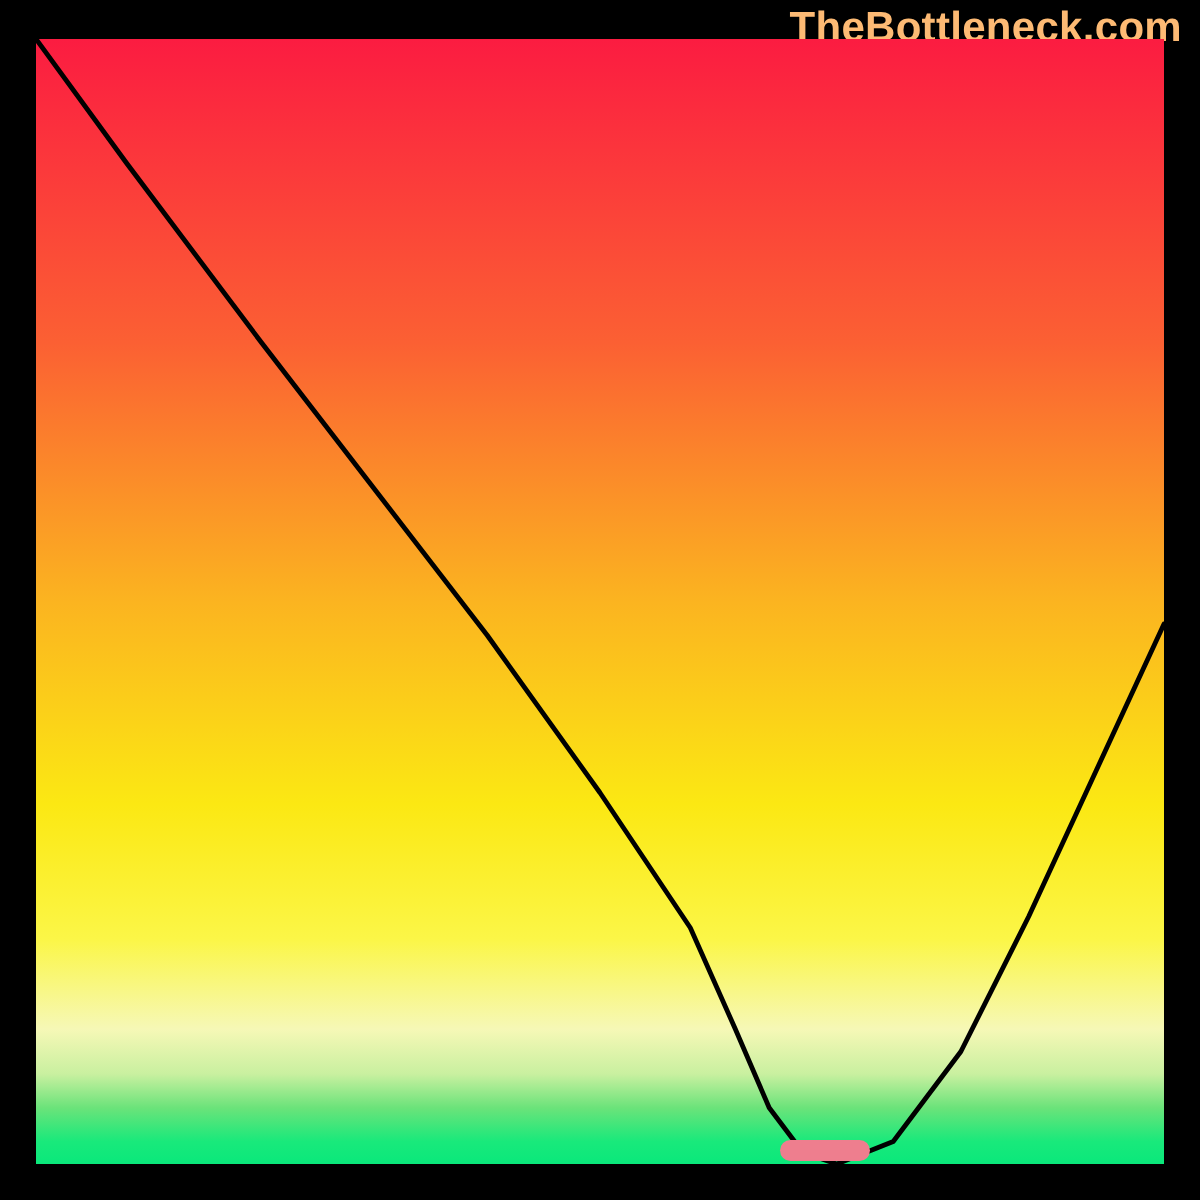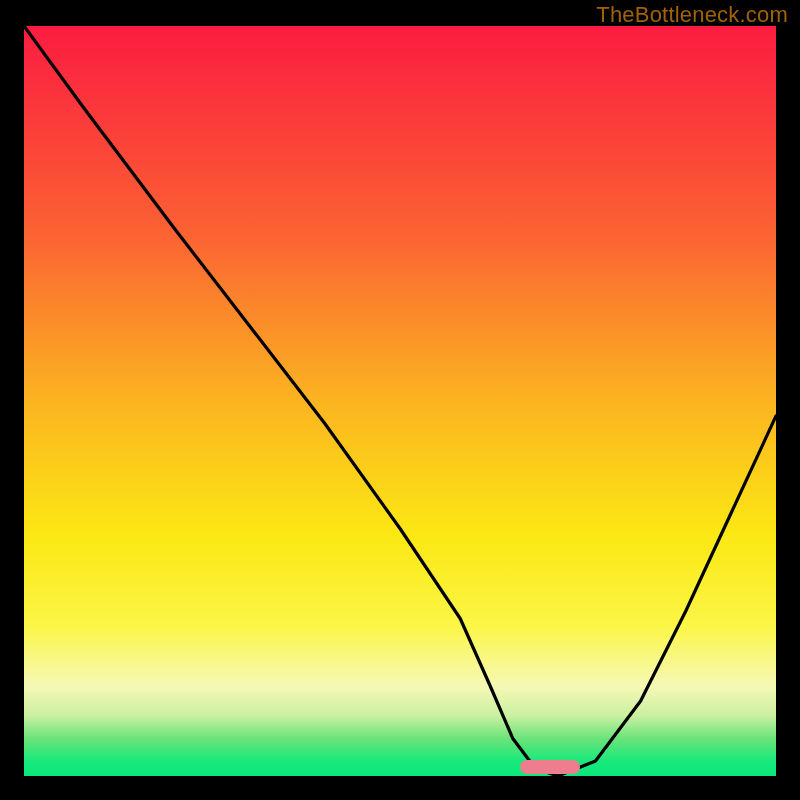--- a/index.html
+++ b/index.html
@@ -14,23 +14,23 @@
     position: relative;
     width: 800px;
     height: 800px;
     background: #000000;
   }
   .credit {
     position: absolute;
     top: 2px;
     right: 12px;
     font-family: Arial, Helvetica, sans-serif;
-    font-size: 22px;
-    font-weight: 400;
-    color: #a16207;
+    font-size: 28px;
+    font-weight: 700;
+    color: #fdba74;
     letter-spacing: 0.2px;
   }
   .plot {
     position: absolute;
     left: 24px;
     top: 26px;
     width: 752px;
     height: 750px;
   }
   .gradient {

